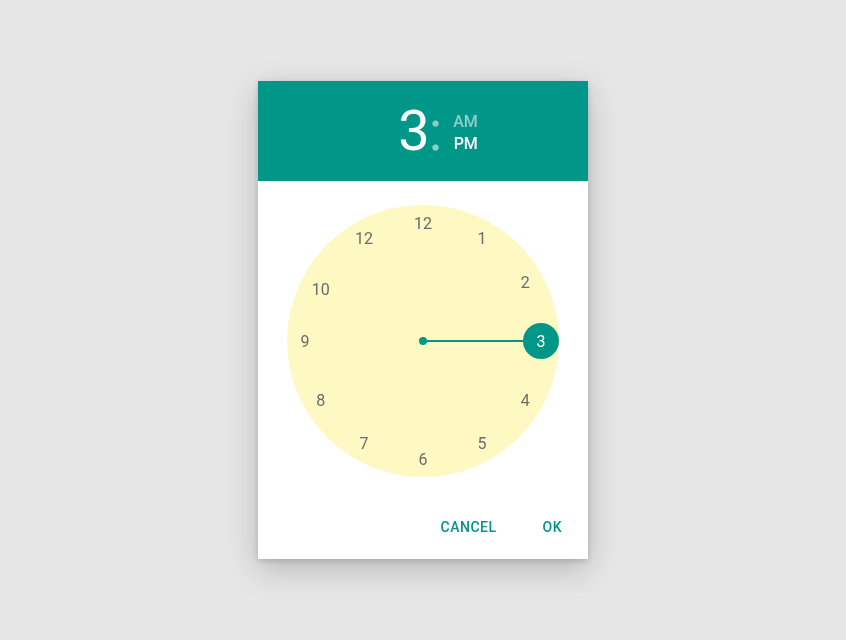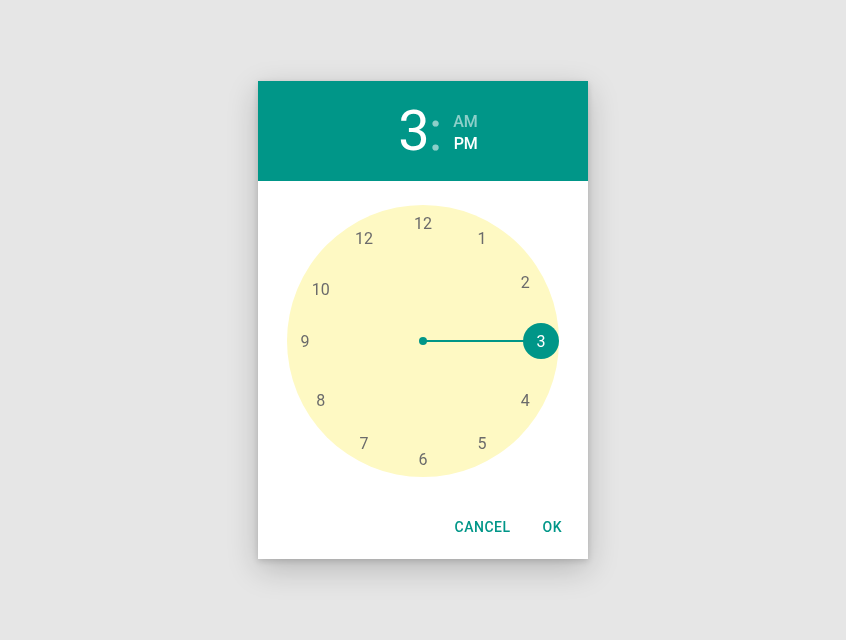--- a/index.html
+++ b/index.html
@@ -114,21 +114,21 @@
       position: absolute;
       left: 50%;
       top: 50%;
       height: 2px;
       background: #009688;
       transform-origin: left center;
     }
     .actions {
       display: flex;
       justify-content: flex-end;
-      gap: 8px;
+      gap: 22px;
       padding: 10px 14px 16px;
     }
     .btn {
       background: none;
       border: none;
       color: #009688;
       font-size: 14px;
       font-weight: 500;
       letter-spacing: 0.5px;
       padding: 8px 12px;

